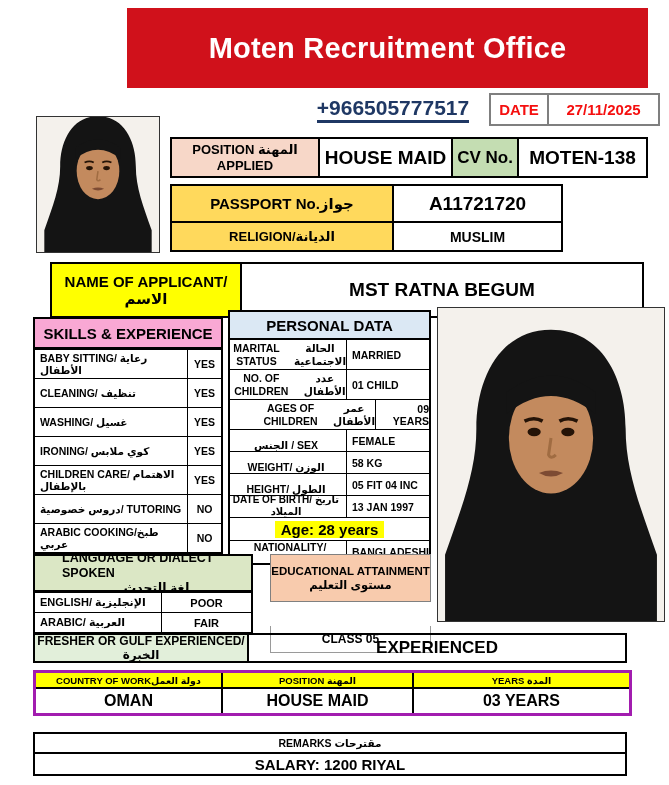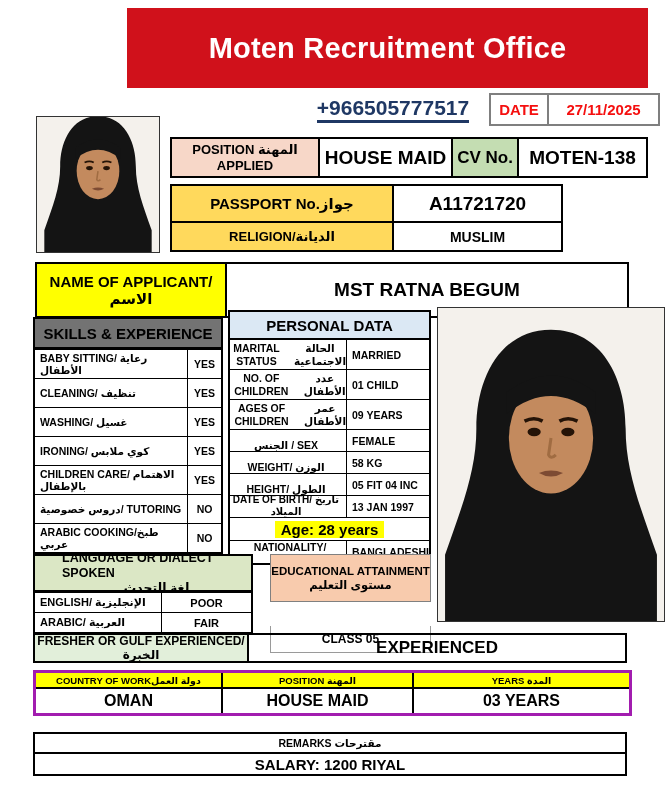--- a/index.html
+++ b/index.html
@@ -17,21 +17,21 @@
   
   .pos-table{display:flex;border:2px solid #000;}
   .pos-cell{display:flex;flex-direction:column;align-items:center;justify-content:center;text-align:center;box-sizing:border-box;}
   .divr{border-right:2px solid #000;}
   
   .lv{display:flex;border:2px solid #000;}
   .lv .lab{display:flex;align-items:center;justify-content:center;text-align:center;border-right:2px solid #000;box-sizing:border-box;}
   .lv .val{flex:1;display:flex;align-items:center;justify-content:center;text-align:center;}
   
   .skills{border:2px solid #000;}
-  .skills-hdr{background:#737373;height:28px;display:flex;align-items:center;justify-content:center;font-size:15px;border-bottom:2px solid #000;}
+  .skills-hdr{background:#f9a8d4;height:28px;display:flex;align-items:center;justify-content:center;font-size:15px;border-bottom:2px solid #000;}
   .skill-row{display:flex;height:28px;border-top:1px solid #000;}
   .skill-row:first-of-type{border-top:none;}
   .skill-lab{width:153px;border-right:1.5px solid #000;display:flex;align-items:center;padding-left:5px;font-size:10.5px;box-sizing:border-box;}
   .skill-val{flex:1;display:flex;align-items:center;justify-content:center;font-size:10.5px;}
   
   .pers{border:2px solid #000;}
   .pers-hdr{background:#dbe8f4;height:26px;display:flex;align-items:center;justify-content:center;font-size:15px;border-bottom:2px solid #000;}
   .p-row{display:flex;border-top:1px solid #000;}
   .p-row.first{border-top:none;}
   .p-lab{width:117px;border-right:1.5px solid #000;display:flex;flex-direction:row;align-items:center;justify-content:center;text-align:center;font-size:10.5px;line-height:1.15;box-sizing:border-box;gap:11px;}
@@ -114,21 +114,21 @@
     <div style="display:flex;height:35px;">
       <div class="flexc" style="width:220px;background:#ffd95c;border-right:2px solid #000;font-size:15px;">PASSPORT No.جواز</div>
       <div class="flexc" style="flex:1;font-size:19px;">A11721720</div>
     </div>
     <div style="display:flex;height:27px;border-top:2px solid #000;">
       <div class="flexc" style="width:220px;background:#ffd95c;border-right:2px solid #000;font-size:13px;">RELIGION/الديانة</div>
       <div class="flexc" style="flex:1;font-size:14px;">MUSLIM</div>
     </div>
   </div>
 
-  <div class="abs lv" style="left:35px;top:262px;width:594px;height:56px;">
+  <div class="abs lv" style="left:50px;top:262px;width:594px;height:56px;">
     <div class="lab" style="width:190px;background:#ffff00;font-size:15px;">NAME OF APPLICANT/ الاسم</div>
     <div class="val" style="font-size:19px;">MST RATNA BEGUM</div>
   </div>
 
   <div class="abs skills" style="left:33px;top:317px;width:190px;">
     <div class="skills-hdr">SKILLS &amp; EXPERIENCE</div>
     <div class="skill-row">
       <div class="skill-lab">BABY SITTING/ رعاية الأطفال</div>
       <div class="skill-val">YES</div>
     </div>
@@ -167,21 +167,21 @@
       </div>
       <div class="p-val">MARRIED</div>
     </div>
     <div class="p-row" style="height:29px;">
       <div class="p-lab">
         <span>NO. OF CHILDREN</span>
         <span>عدد الأطفال</span>
       </div>
       <div class="p-val">01 CHILD</div>
     </div>
-    <div class="p-row" style="height:29px;">
+    <div class="p-row" style="height:29px;padding-left:29px;">
       <div class="p-lab">
         <span>AGES OF CHILDREN</span>
         <span>عمر الأطفال</span>
       </div>
       <div class="p-val">09 YEARS</div>
     </div>
     <div class="p-row" style="height:21px;">
       <div class="p-lab ra">الجنس / SEX</div>
       <div class="p-val">FEMALE</div>
     </div>

